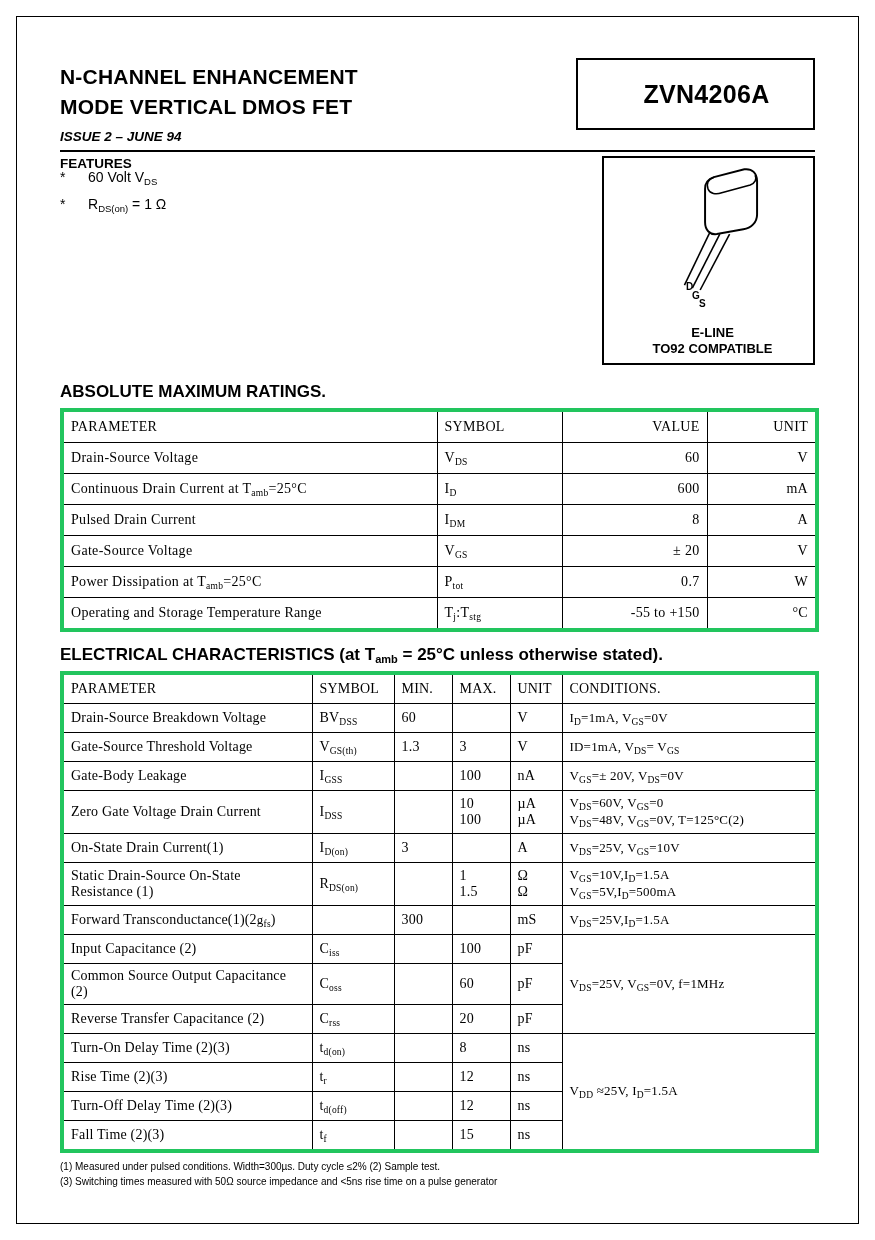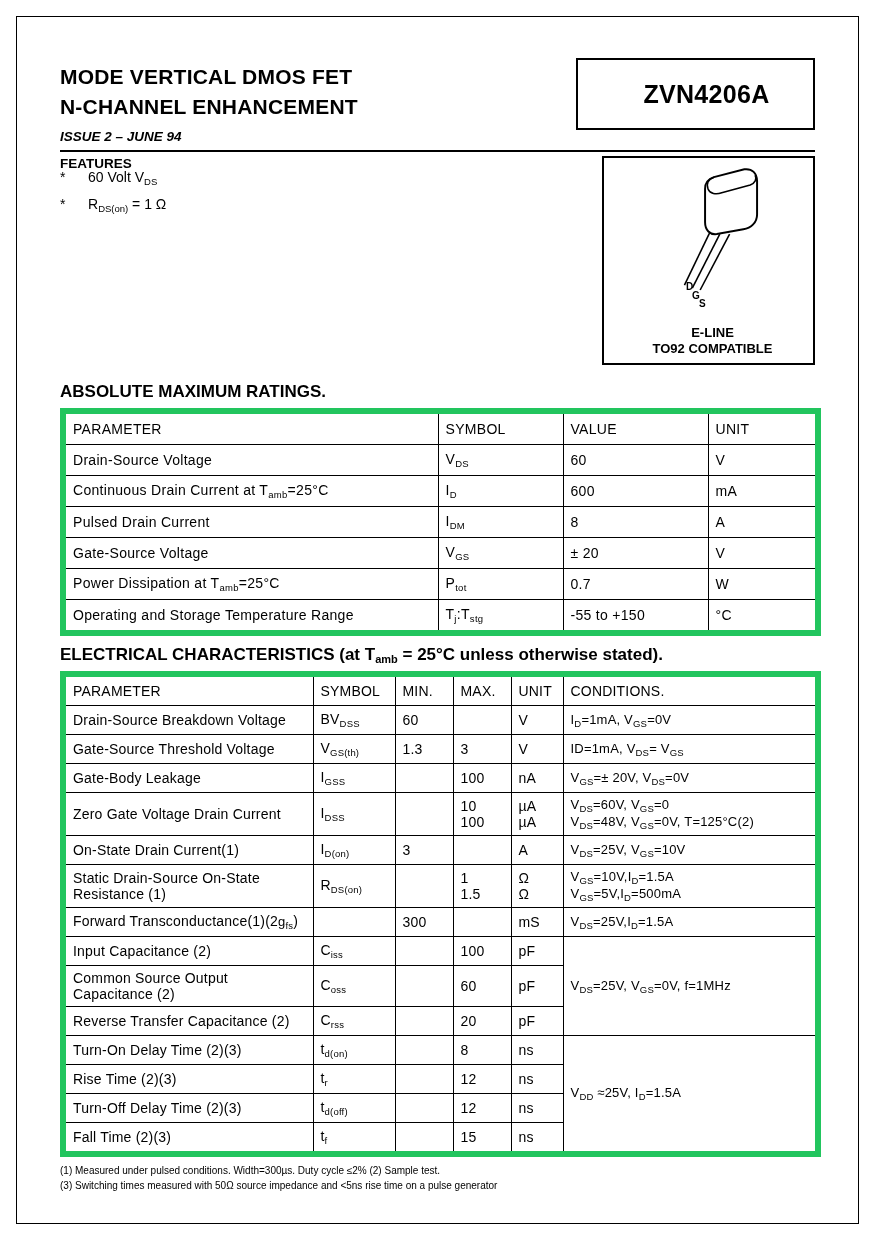--- a/index.html
+++ b/index.html
@@ -153,32 +153,33 @@
     margin: 0 0 6px 0;
   }
 
   
   table {
     border-collapse: collapse;
     width: 755px;
     table-layout: fixed;
   }
   table.amr, table.ec {
-    border: 6px solid #22c55e;
+    border: 4px solid #22c55e;
+    font-family: Liberation Serif, serif;
   }
   td, th {
     border: 1px solid #000;
     padding: 4px 7px;
     font-size: 14px;
     text-align: left;
     vertical-align: middle;
     font-weight: normal;
   }
   .amr td { height: 22px; letter-spacing: 0.3px; }
-  .ctr { text-align: left; }
+  .ctr { text-align: right; }
   .ec td { height: 20px; letter-spacing: 0.2px; }
   .ec td.small { font-size: 13px; }
   .nowrap { white-space: nowrap; }
 
   .notes {
     margin-top: 7px;
     font-size: 10px;
     font-weight: normal;
     line-height: 1.45;
   }
@@ -186,22 +187,22 @@
 </head>
 <body>
 
 <div class="page">
   <div class="border-frame"></div>
 
   <div class="content">
 
     <div class="header">
       <div class="title-block">
+        <div class="title-line">N-CHANNEL ENHANCEMENT</div>
         <div class="title-line">MODE VERTICAL DMOS FET</div>
-        <div class="title-line">N-CHANNEL ENHANCEMENT</div>
         <div class="issue-line">ISSUE 2 – JUNE 94</div>
       </div>
       <div class="part-box">
         <span>ZVN4206A</span>
       </div>
       <div class="hrule"></div>
     </div>
 
     <div class="features">
       <div class="features-title">FEATURES</div>

